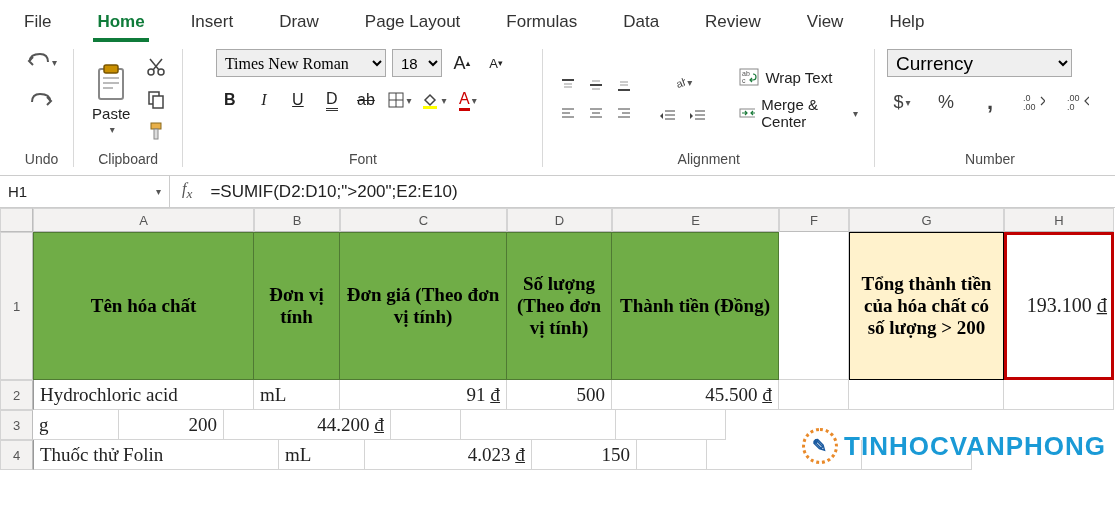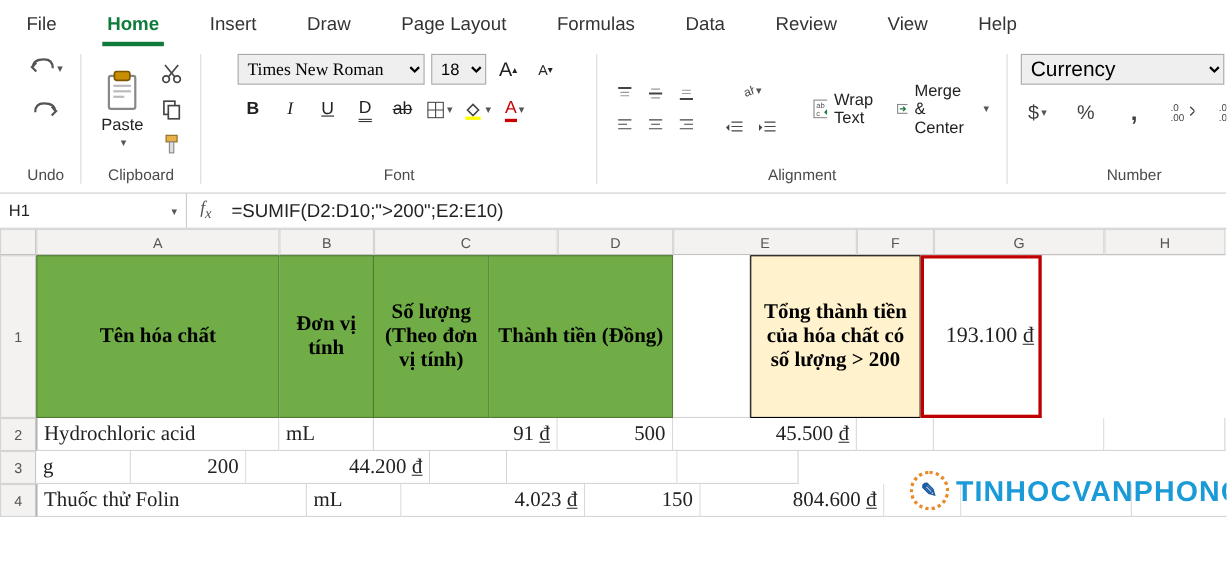--- a/index.html
+++ b/index.html
@@ -30,21 +30,21 @@
 select.num-format { width: 185px; height: 28px; border: 1px solid #aaa; font-size: 19px; padding: 0 4px; }
 
 .font-row { display: flex; align-items: center; gap: 6px; }
 .font-btn { width: 28px; height: 26px; display: inline-flex; align-items: center; justify-content: center; cursor: pointer; font-size: 16px; }
 .big-a { font-size: 18px; }
 .small-a { font-size: 13px; }
 
 .align-grid { display: grid; grid-template-columns: repeat(3, 26px); grid-template-rows: repeat(2, 26px); gap: 2px; }
 .align-grid .btn, .indent .btn { width: 26px; height: 26px; }
 
-.wrap-merge { display: flex; flex-direction: row; gap: 6px; margin-left: 18px; }
+.wrap-merge { display: flex; flex-direction: column; gap: 6px; margin-left: 18px; }
 .labeled-btn { display: flex; align-items: center; gap: 6px; cursor: pointer; font-size: 15px; padding: 2px 4px; }
 
 .num-btns { display: flex; gap: 14px; align-items: center; font-size: 18px; margin-top: 8px; }
 .num-btns .btn { width: 30px; height: 26px; }
 
 
 .formula-bar { display: flex; align-items: center; border-bottom: 1px solid #ccc; height: 32px; }
 .name-box { width: 170px; border-right: 1px solid #ccc; display: flex; align-items: center; padding: 0 8px; height: 100%; font-size: 15px; }
 .name-box .chev { margin-left: auto; }
 .fx { padding: 0 12px; font-style: italic; font-family: serif; font-size: 16px; color: #555; }
@@ -345,20 +345,21 @@
         <div class="col-hdr" style="width: 105px;">D</div>
         <div class="col-hdr" style="width: 167px;">E</div>
         <div class="col-hdr" style="width: 70px;">F</div>
         <div class="col-hdr" style="width: 155px;">G</div>
         <div class="col-hdr" style="width: 110px;">H</div>
       </div>
     <div class="rows" id="rows">
         <div class="row">
           <div class="cell hdr-green" style="width: 221px; height: 148px; border-left: 1px solid rgb(79, 122, 51);">Tên hóa chất</div>
           <div class="cell hdr-green" style="width: 86px; height: 148px;">Đơn vị tính</div>
+          <div class="cell hdr-green" style="width: 167px; height: 148px;">Đơn giá (Theo đơn vị tính)</div>
           <div class="cell hdr-green" style="width: 105px; height: 148px;">Số lượng (Theo đơn vị tính)</div>
           <div class="cell hdr-green" style="width: 167px; height: 148px;">Thành tiền (Đồng)</div>
           <div class="cell " style="width: 70px; height: 148px;"></div>
           <div class="cell hdr-yellow" style="width: 155px; height: 148px;">Tổng thành tiền của hóa chất có số lượng &gt; 200</div>
           <div class="cell right selected" style="width: 110px; height: 148px; font-size: 20px;">193.100 ₫</div>
         </div>
         <div class="row">
           <div class="cell " style="width: 221px; height: 30px; border-left: 1px solid rgb(153, 153, 153);">Hydrochloric acid</div>
           <div class="cell " style="width: 86px; height: 30px;">mL</div>
           <div class="cell right" style="width: 167px; height: 30px;">91 ₫</div>
@@ -374,21 +375,20 @@
           <div class="cell right" style="width: 167px; height: 30px;">44.200 ₫</div>
           <div class="cell " style="width: 70px; height: 30px;"></div>
           <div class="cell " style="width: 155px; height: 30px;"></div>
           <div class="cell " style="width: 110px; height: 30px;"></div>
         </div>
         <div class="row">
           <div class="cell " style="width: 246px; height: 30px; border-left: 1px solid rgb(153, 153, 153);">Thuốc thử Folin</div>
           <div class="cell " style="width: 86px; height: 30px;">mL</div>
           <div class="cell right" style="width: 167px; height: 30px;">4.023 ₫</div>
           <div class="cell right" style="width: 105px; height: 30px;">150</div>
-          <div class="cell right" style="width: 167px; height: 30px;">804.600 ₫</div>
           <div class="cell " style="width: 70px; height: 30px;"></div>
           <div class="cell " style="width: 155px; height: 30px;"></div>
           <div class="cell " style="width: 110px; height: 30px;"></div>
         </div>
       </div>
     <div class="watermark">
       <span class="logo-ring">✎</span>
       <span>TINHOCVANPHONG</span>
     </div>
   </div>

